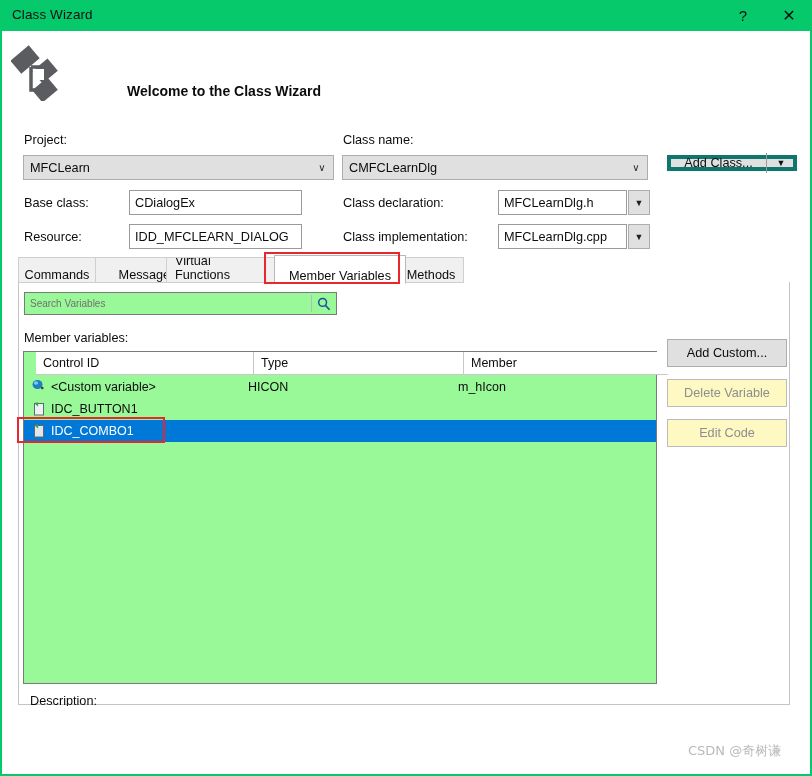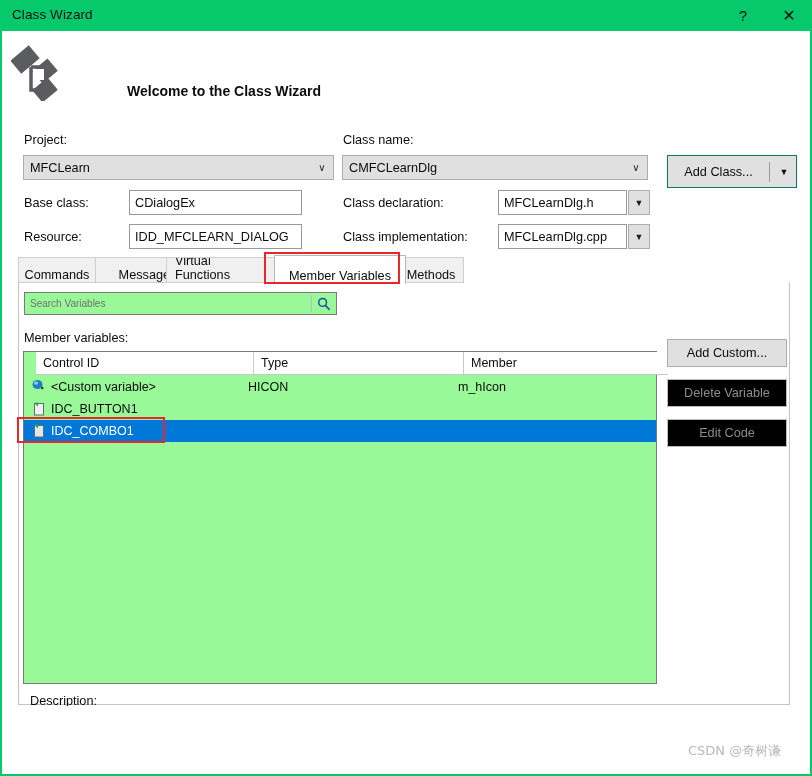--- a/index.html
+++ b/index.html
@@ -74,26 +74,26 @@
     background: #e0e0e0; border: 1px solid #adadad;
     display: flex; align-items: center; justify-content: center;
     font-size: 9px; color: #202020;
   }
   .btn {
     position: absolute;
     background: #e0e0e0; border: 1px solid #adadad;
     font-size: 12.7px; color: #0c0c0c;
     display: flex; align-items: center; justify-content: center;
   }
-  .btn.disabled { color: #8d8d8d; background: #000000; border-color: #bcbcbc; }
+  .btn.disabled { color: #8d8d8d; background: #fef9c3; border-color: #bcbcbc; }
 
   
   #add-class-btn {
-    left: 665px; top: 155px; width: 130px; height: 33px;
-    background: #e0e0e0; border: 1px solid #0f766e;
+    left: 665px; top: 155px; width: 130px; height: 16px;
+    background: #e0e0e0; border: 4px solid #0f766e;
     position: absolute; display: flex; align-items: center;
   }
   #add-class-btn .lbltxt {
     flex: 1; text-align: center; font-size: 12.7px; color: #0c0c0c;
   }
   #add-class-btn .sep {
     width: 1px; height: 20px; background: #9a9a9a; margin-right: 2px;
   }
   #add-class-btn .arrow {
     width: 24px; text-align: center; font-size: 9px; color: #111;

